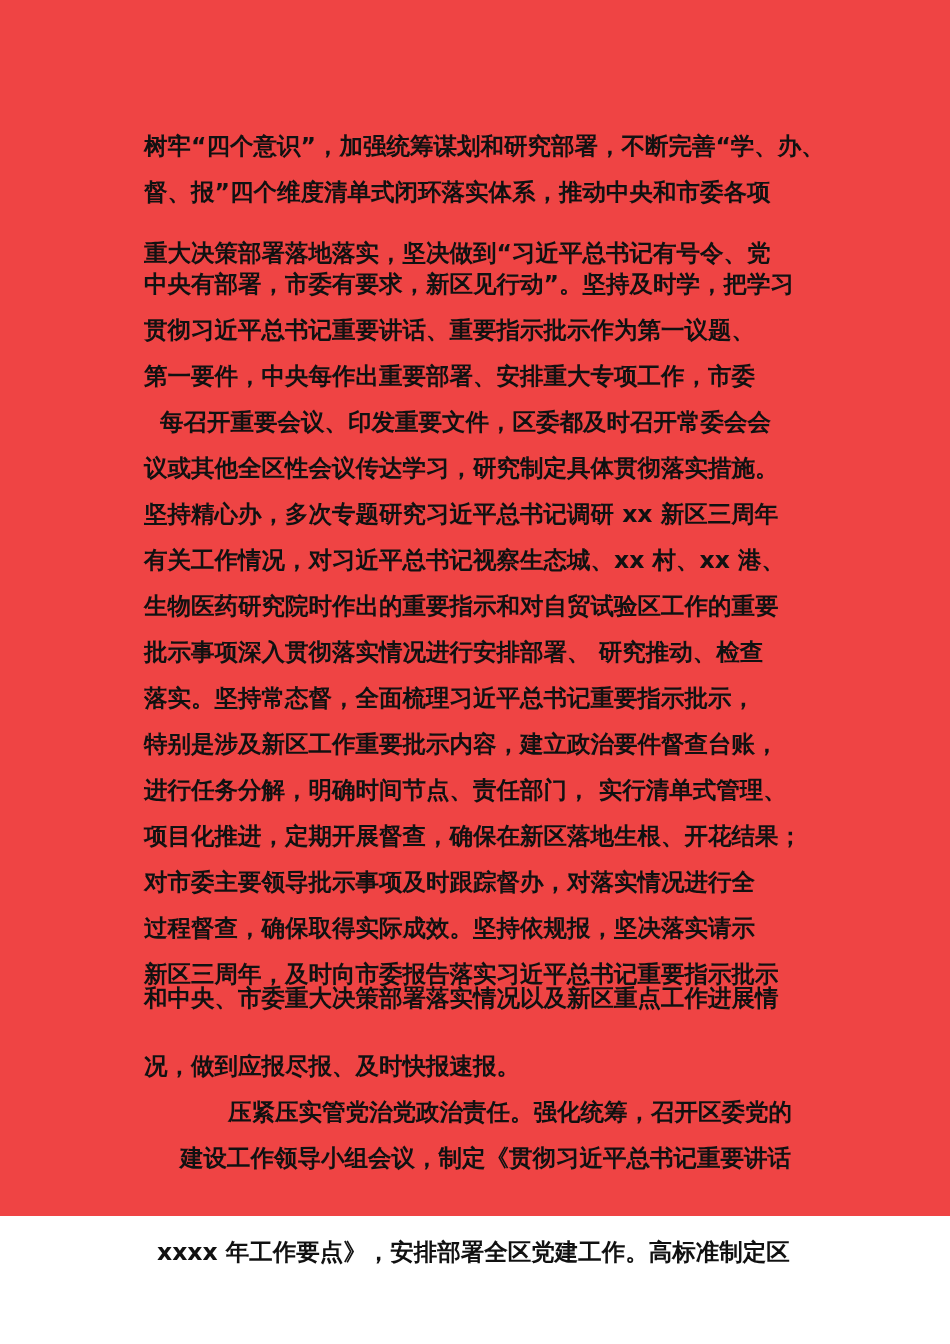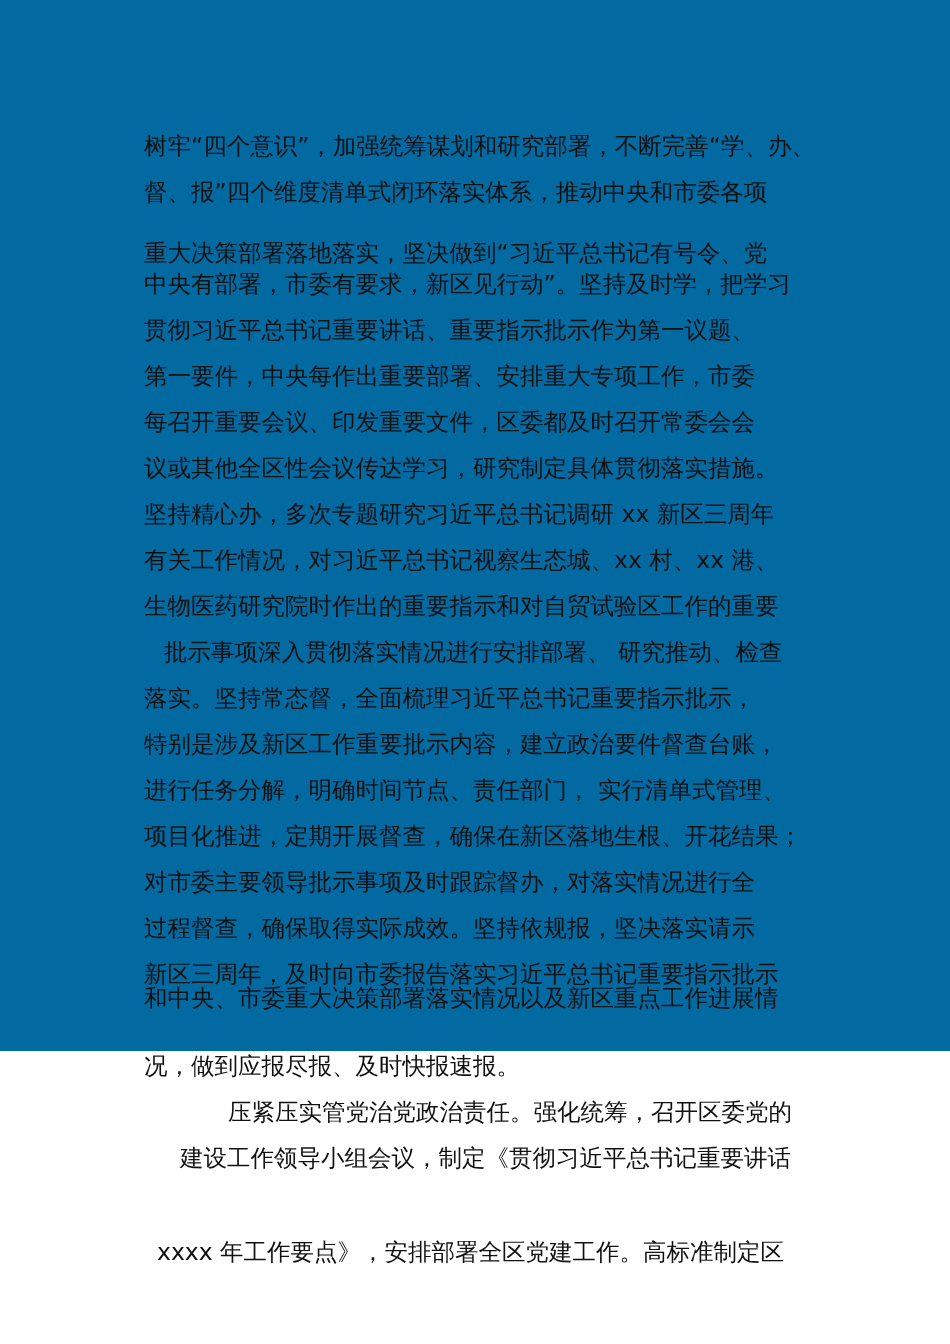--- a/index.html
+++ b/index.html
@@ -13,22 +13,23 @@
       position: relative;
       overflow: hidden;
       font-family: "DejaVu Sans", "Liberation Sans", sans-serif;
       color: #111111;
     }
     .page {
       position: absolute;
       left: 0;
       top: 0;
       width: 950px;
-      height: 1051px;
-      background: #0369a1;
+      height: 1216px;
+      background: #ef4444;
+      font-weight: bold;
     }
     .line {
       position: absolute;
       left: 144px;
       font-size: 23.5px;
       line-height: 28px;
       white-space: nowrap;
       letter-spacing: 0px;
     }
   </style>
@@ -36,26 +37,26 @@
 <body>
 
 <div class="page">
   <div>
     <div class="line" style="top:132px;">树牢“四个意识”，加强统筹谋划和研究部署，不断完善“学、办、</div>
     <div class="line" style="top:178px;">督、报”四个维度清单式闭环落实体系，推动中央和市委各项</div>
     <div class="line" style="top:224px;margin-top:15px;">重大决策部署落地落实，坚决做到“习近平总书记有号令、党</div>
     <div class="line" style="top:270px;">中央有部署，市委有要求，新区见行动”。坚持及时学，把学习</div>
     <div class="line" style="top:316px;">贯彻习近平总书记重要讲话、重要指示批示作为第一议题、</div>
     <div class="line" style="top:362px;">第一要件，中央每作出重要部署、安排重大专项工作，市委</div>
-    <div class="line" style="top:408px;">每召开重要会议、印发重要文件，区委都及时召开常委会会</div>
+    <div class="line" style="top:408px;margin-left:16px;">每召开重要会议、印发重要文件，区委都及时召开常委会会</div>
     <div class="line" style="top:454px;">议或其他全区性会议传达学习，研究制定具体贯彻落实措施。</div>
     <div class="line" style="top:500px;">坚持精心办，多次专题研究习近平总书记调研 xx 新区三周年</div>
     <div class="line" style="top:546px;">有关工作情况，对习近平总书记视察生态城、xx 村、xx 港、</div>
     <div class="line" style="top:592px;">生物医药研究院时作出的重要指示和对自贸试验区工作的重要</div>
-    <div class="line" style="top:638px;margin-left:20px;">批示事项深入贯彻落实情况进行安排部署、 研究推动、检查</div>
+    <div class="line" style="top:638px;">批示事项深入贯彻落实情况进行安排部署、 研究推动、检查</div>
     <div class="line" style="top:684px;">落实。坚持常态督，全面梳理习近平总书记重要指示批示，</div>
     <div class="line" style="top:730px;">特别是涉及新区工作重要批示内容，建立政治要件督查台账，</div>
     <div class="line" style="top:776px;">进行任务分解，明确时间节点、责任部门， 实行清单式管理、</div>
     <div class="line" style="top:822px;">项目化推进，定期开展督查，确保在新区落地生根、开花结果；</div>
     <div class="line" style="top:868px;">对市委主要领导批示事项及时跟踪督办，对落实情况进行全</div>
     <div class="line" style="top:914px;text-align:right;">过程督查，确保取得实际成效。坚持依规报，坚决落实请示</div>
     <div class="line" style="top:960px;">新区三周年，及时向市委报告落实习近平总书记重要指示批示</div>
     <div class="line" style="top:984px;">和中央、市委重大决策部署落实情况以及新区重点工作进展情</div>
     <div class="line" style="top:1052px;">况，做到应报尽报、及时快报速报。</div>
   </div>

